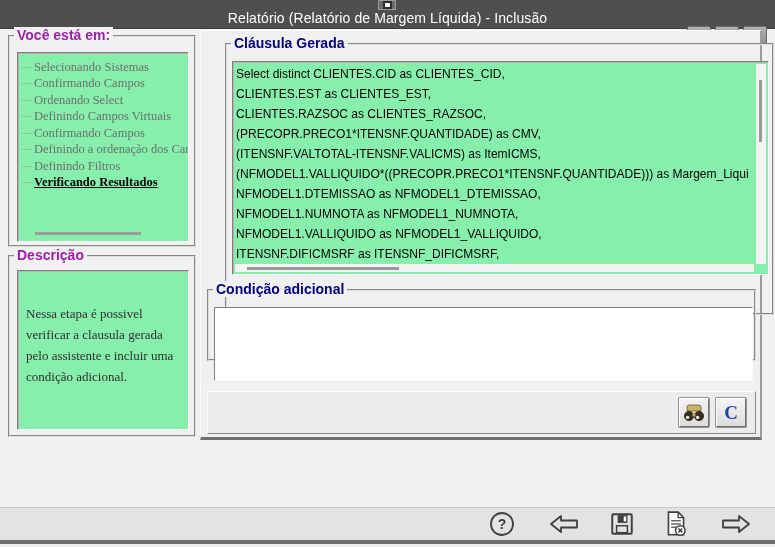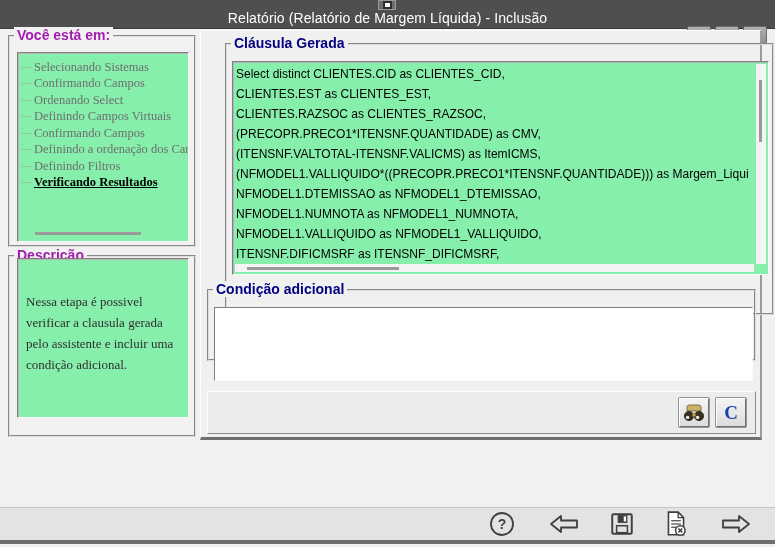--- a/index.html
+++ b/index.html
@@ -37,21 +37,21 @@
   .steps-list { position:absolute; left:7px; top:15px; width:172px; height:190px; overflow:hidden; }
   .step-row { display:flex; align-items:center; height:16.5px; padding-left:4px; white-space:nowrap; overflow:hidden; }
   .steps-pad { height:6px; }
   .step-conn { flex:0 0 9px; border-bottom:1px dotted #9a9a9a; height:1px; margin-right:3px; }
   .step-label { font-family:"Liberation Serif", serif; font-size:12.5px; color:#6e6e6e; }
   .step-row.current .step-label { color:#000000; font-weight:bold;text-decoration:underline; }
   .hscroll-thumb { position:absolute; height:3px; background:#9a9a9a; }
   .steps-list .hscroll-thumb { left:17px; bottom:6px; width:106px; }
 
   .g-desc { left:8px; top:255px; width:188px; height:182px;padding-left:8px; }
-  .desc-box { position:absolute; left:7px; top:1px; width:172px; height:160px; }
+  .desc-box { position:absolute; left:7px; top:13px; width:172px; height:160px; }
   .desc-text { margin:32px 6px 0 8px; font-family:"Liberation Serif", serif; font-size:13px;
                color:#2f2f2f; line-height:21px; }
 
   
   .right-panel { position:absolute; left:200px; top:30px; width:562px; height:410px; background:#f0f0f0;
                  border-top:1px solid #fcfcfc; border-left:1px solid #fcfcfc;
                  border-right:2px solid #9c9c9c; border-bottom:3px solid #6f6f6f; }
 
   .g-clause { left:24px; top:12px; width:549px; height:272px; }
   .clause-memo { position:absolute; left:5px; top:16px; width:537px; height:214px; }

